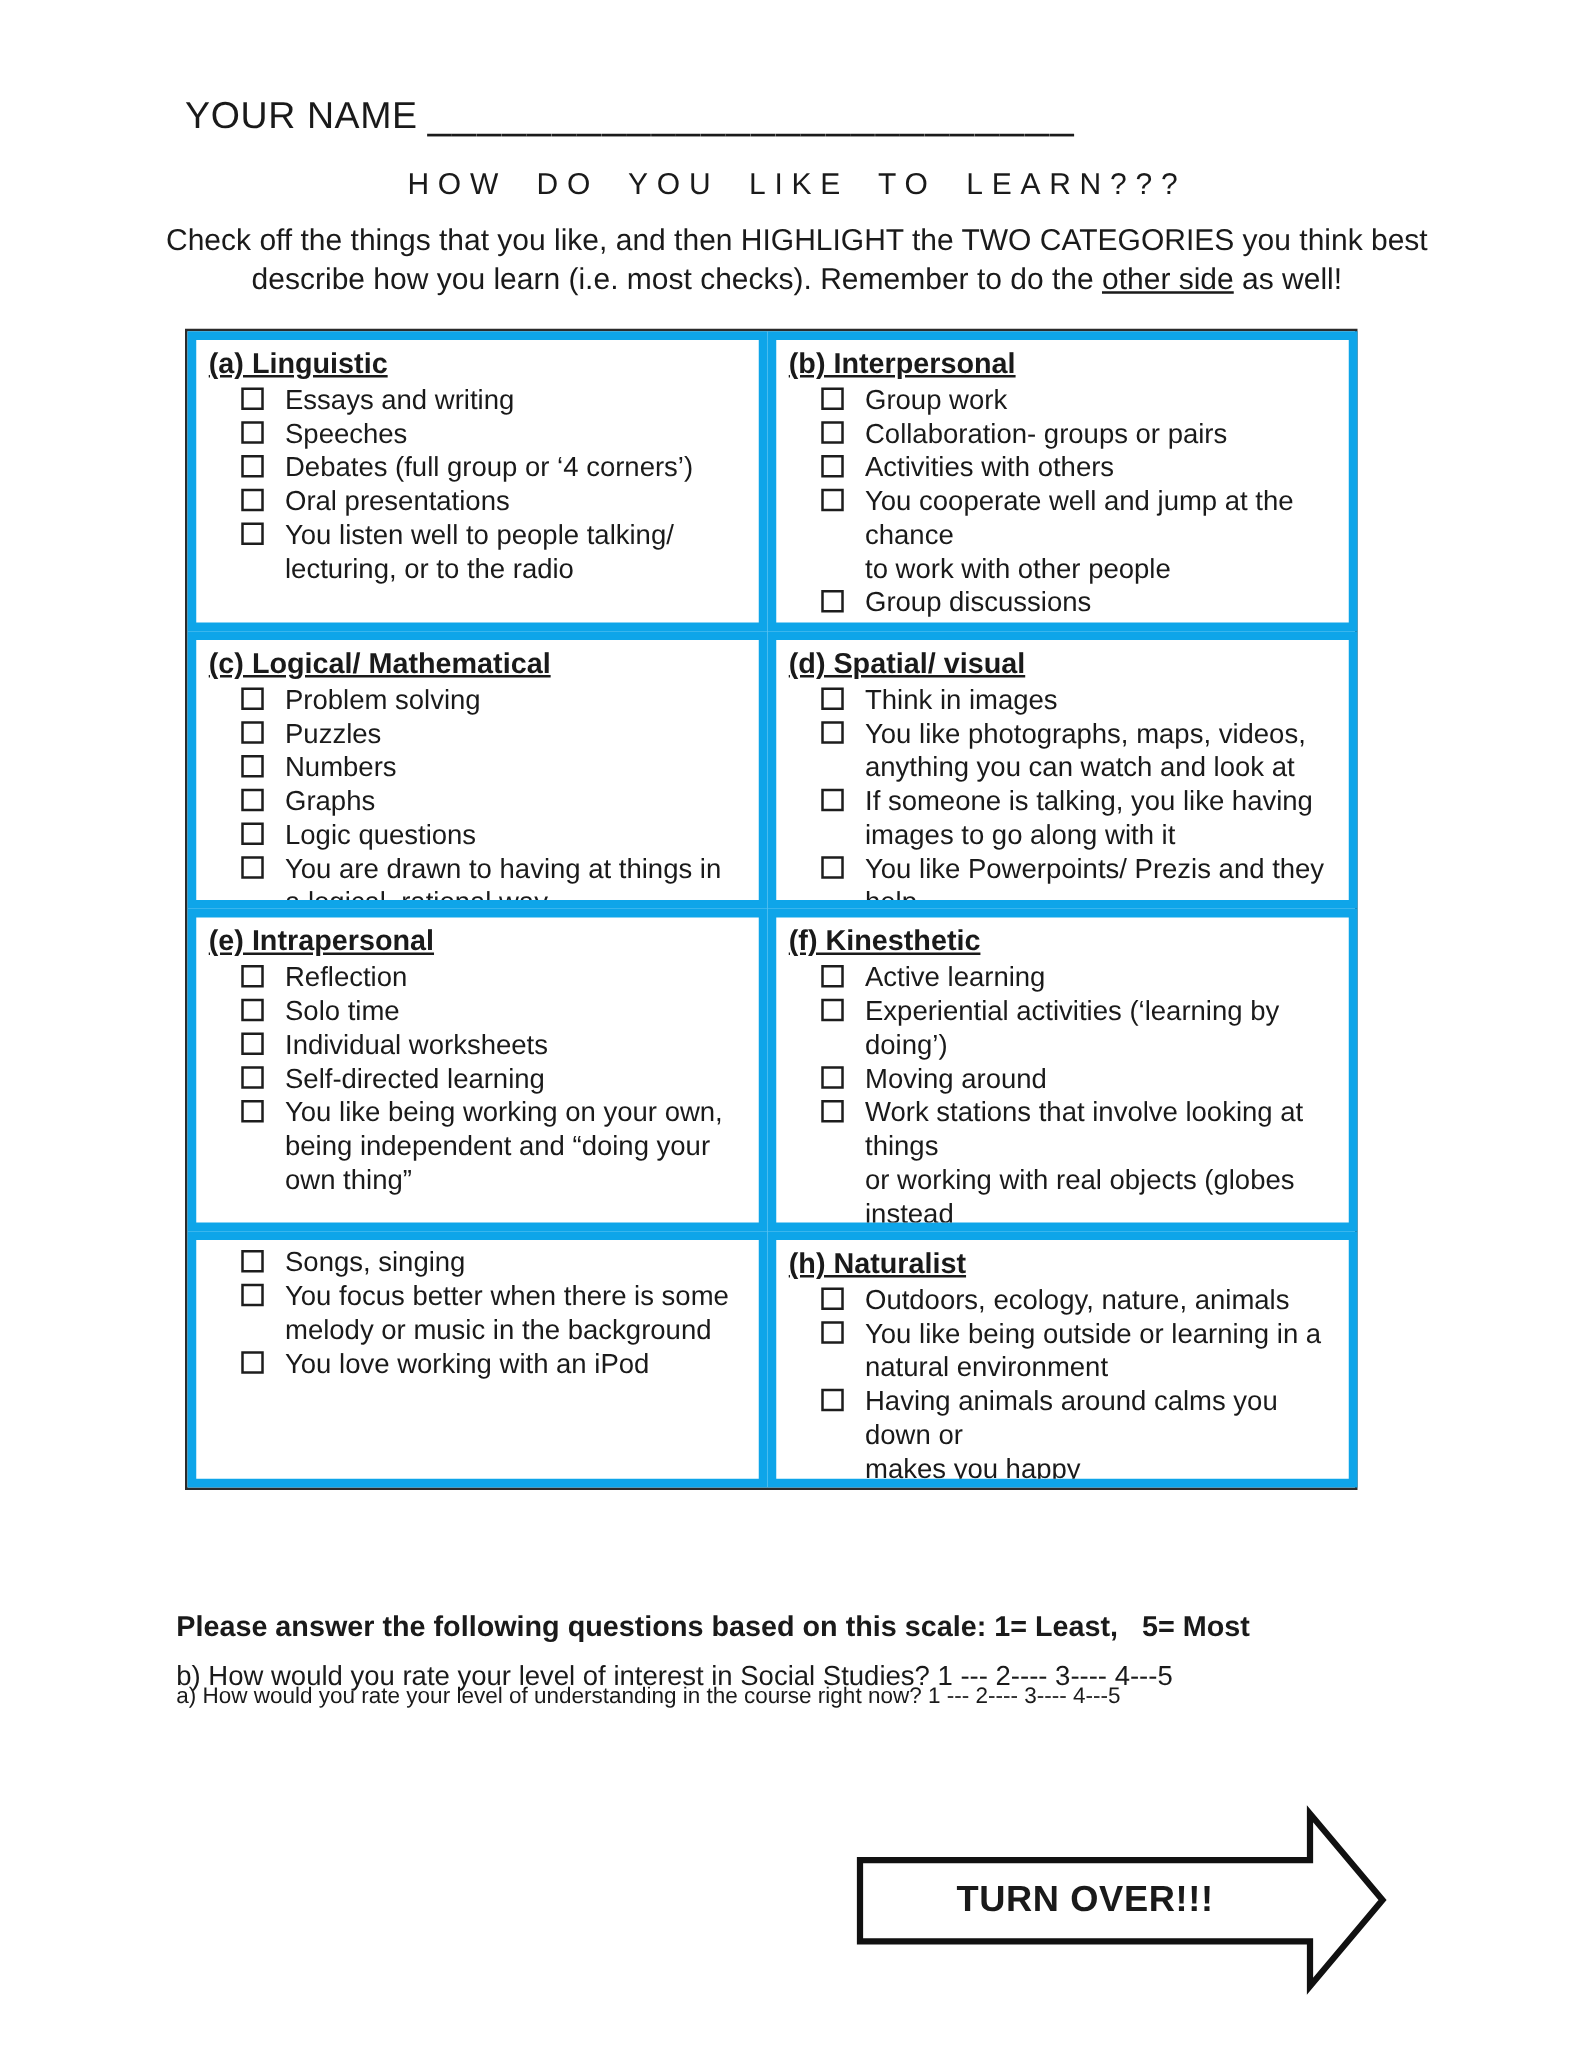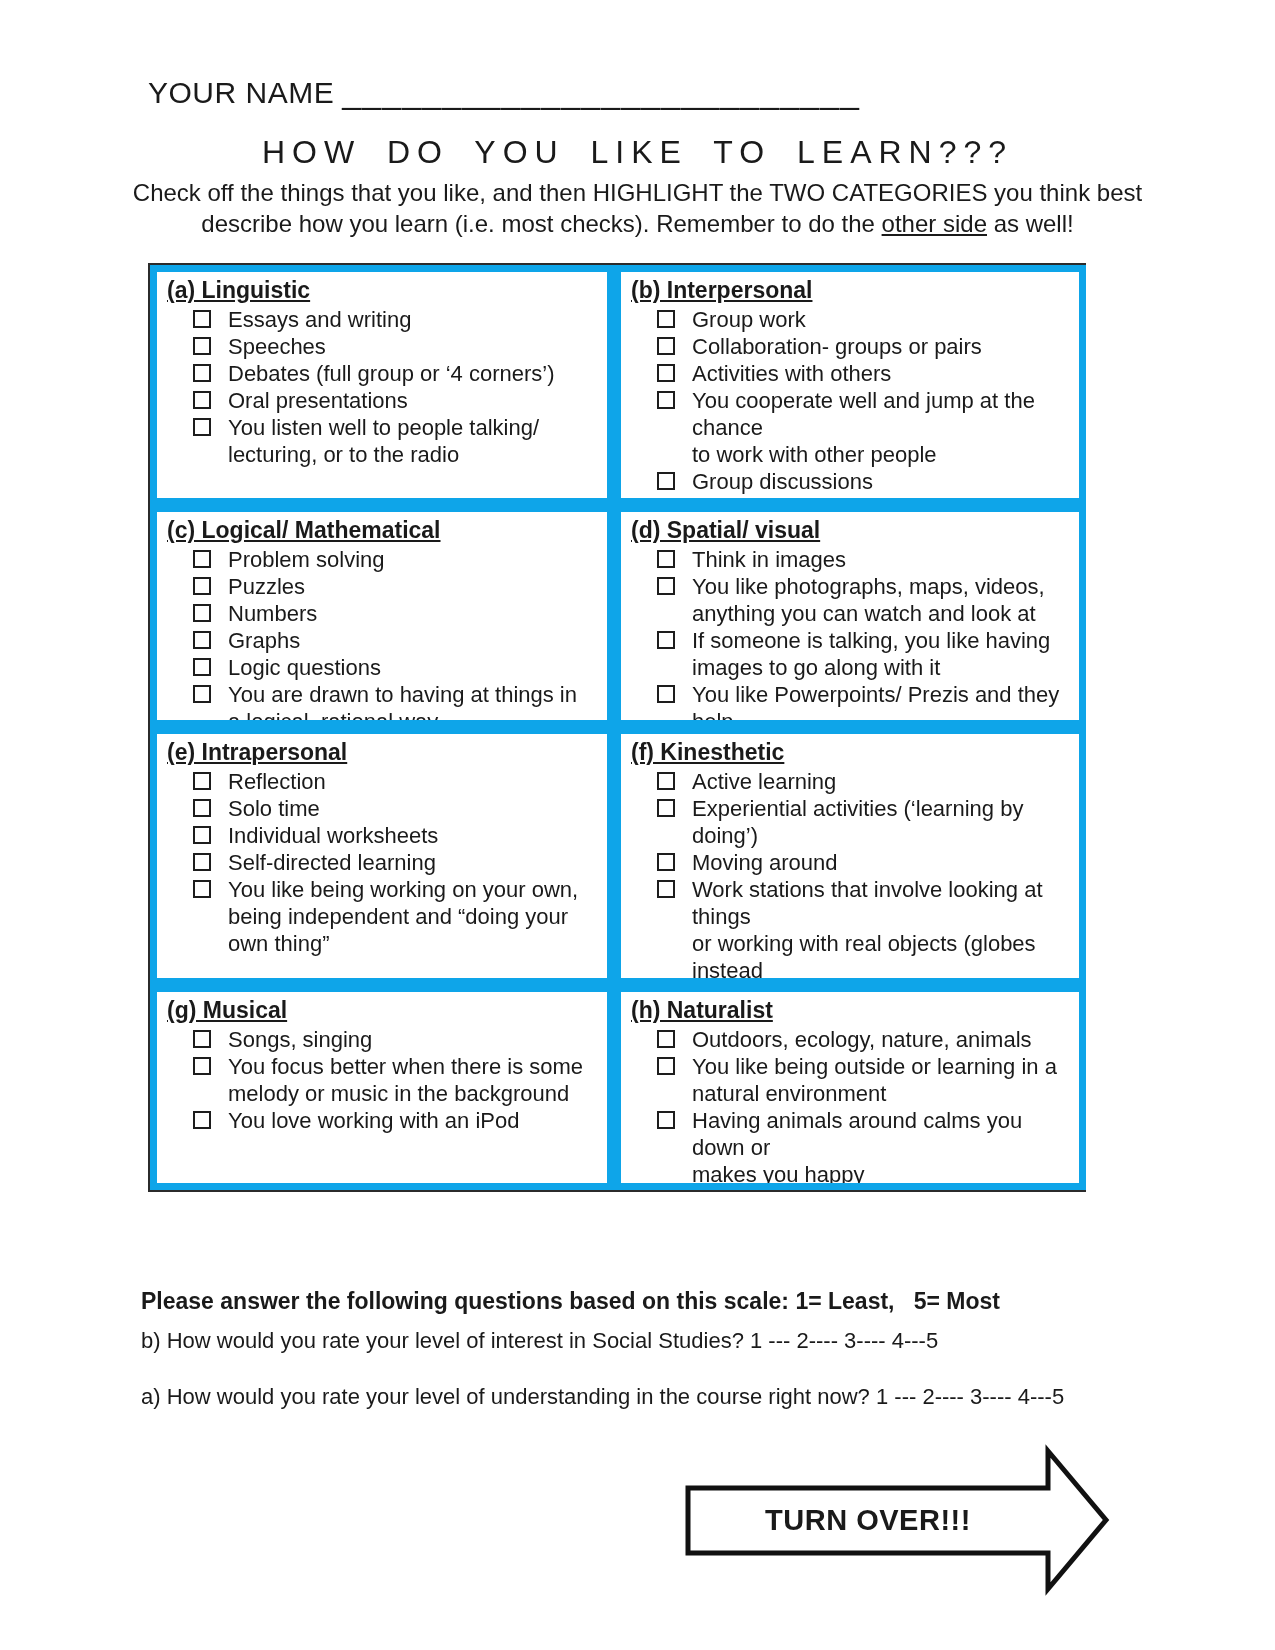--- a/index.html
+++ b/index.html
@@ -26,21 +26,21 @@
   .name-line {
     font-size: 34px;
     letter-spacing: 1px;
     margin-left: 8px;
   }
   .page-title {
     position: absolute;
     left: 0; right: 0;
     top: 134px;
     text-align: center;
-    font-size: 32px;
+    font-size: 24px;
     font-weight: 400;
     letter-spacing: 7px;
     word-spacing: 10px;
     white-space: nowrap;
   }
   .page-subtitle {
     position: absolute;
     left: 0; right: 0;
     top: 177px;
     text-align: center;
@@ -91,22 +91,21 @@
     position: absolute;
     left: 141px;
     top: 1288px;
     font-size: 23px;
     font-weight: bold;
   }
   .question-a {
     position: absolute;
     left: 141px;
     top: 1346px;
-    font-size: 22px;
-    margin-top: 38px;
+    font-size: 18px;
   }
   .question-b {
     position: absolute;
     left: 141px;
     top: 1328px;
     font-size: 22px;
   }
 
   
   .arrow-wrap {
@@ -293,21 +292,20 @@
       <div class="item">
           <span class="checkbox"></span>
           <span class="item-text">Work stations that involve looking at things
 or working with real objects (globes instead
 of maps, for example)</span>
         </div>
 
     </div>
 
     <div class="cell">
-      <div class="cat-header">(g) Musical</div>
       <div class="item">
           <span class="checkbox"></span>
           <span class="item-text">Songs, singing</span>
         </div>
       <div class="item">
           <span class="checkbox"></span>
           <span class="item-text">You focus better when there is some
 melody or music in the background</span>
         </div>
       <div class="item">

